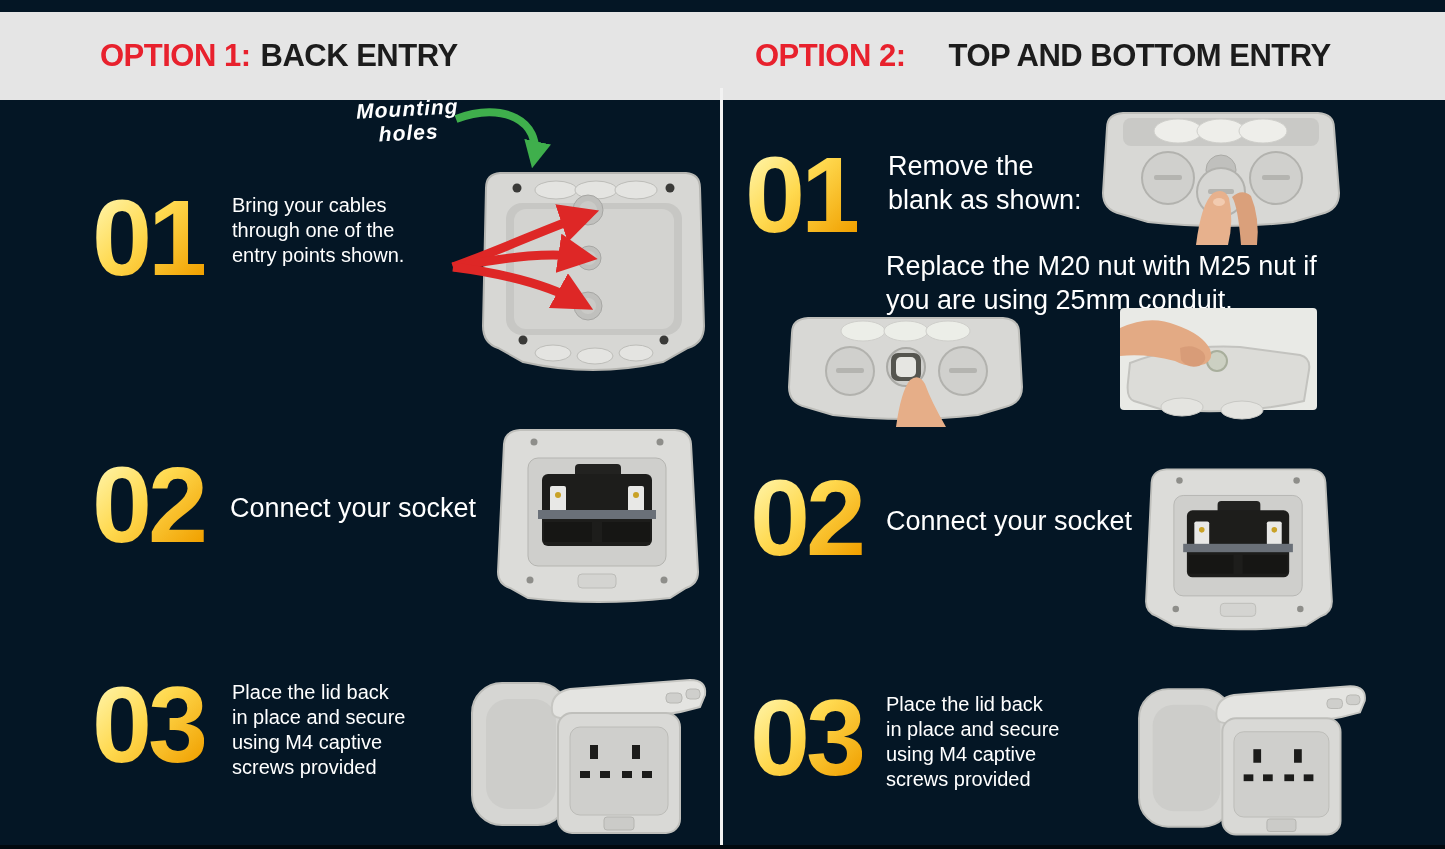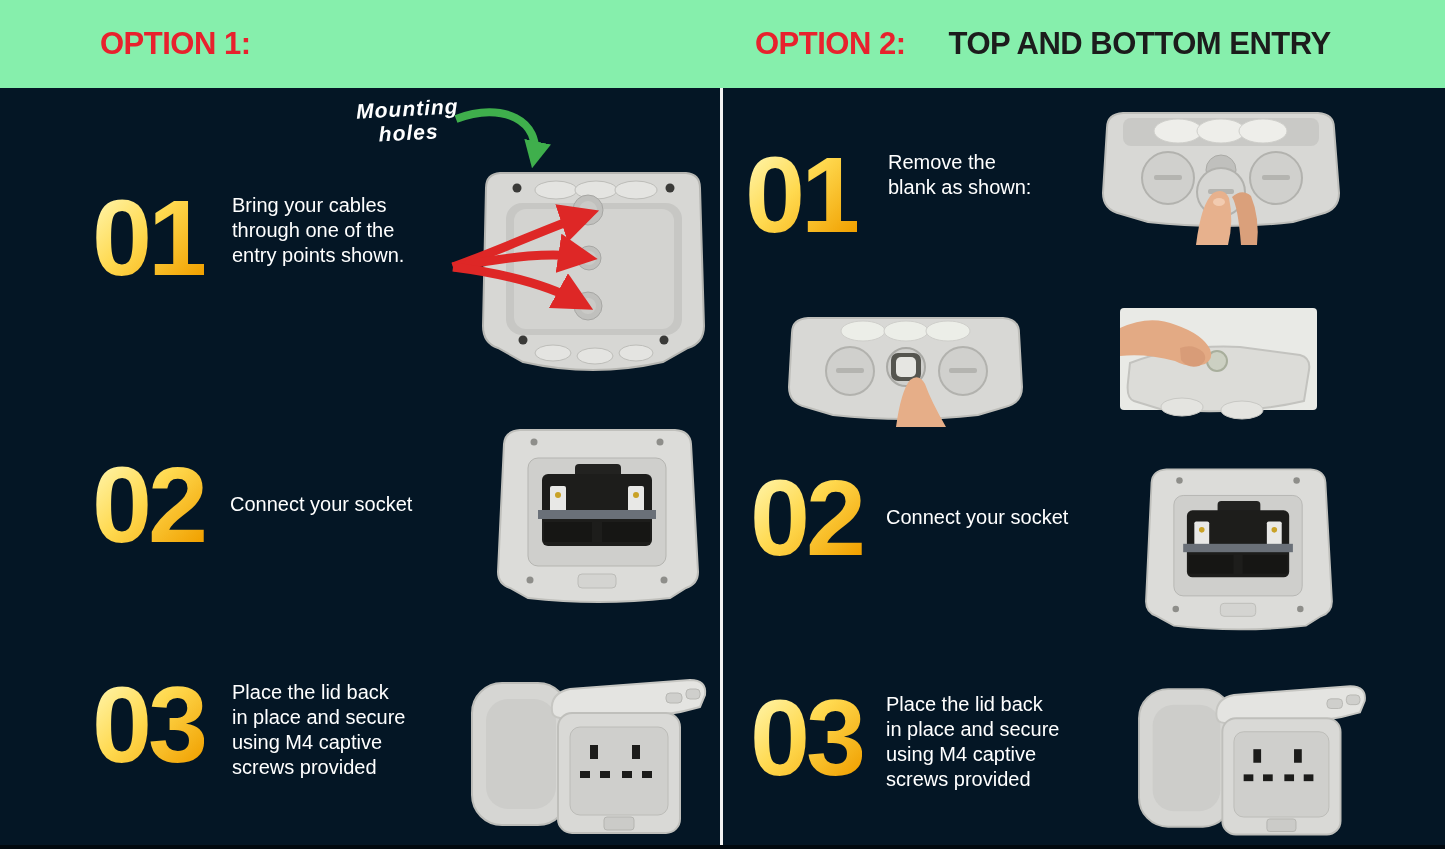--- a/index.html
+++ b/index.html
@@ -1,53 +1,54 @@
 <!DOCTYPE html>
 <html><head>
 <meta charset="utf-8">
 <style>
   html,body{margin:0;padding:0;background:#041625;}
   .page{position:relative;width:1445px;height:849px;background:#041625;overflow:hidden;
         font-family:"Liberation Sans", sans-serif;}
   
-  .header{position:absolute;top:0;left:0;width:1445px;height:88px;background:#86efac;}
+  .header{position:absolute;top:12px;left:0;width:1445px;height:88px;background:#e5e5e5;}
   .title{position:absolute;top:0;height:88px;display:flex;align-items:center;
          font-size:31px;font-weight:bold;letter-spacing:-0.5px;white-space:nowrap;}
   .title .red{color:#e8212d;margin-right:10px;}
   .title .dark{color:#1c1c1c;}
   .t1{left:100px;}
   .t2{left:755px;gap:33px;}
   
   .divider{position:absolute;left:720px;top:88px;width:3px;height:761px;background:#f2f2f2;}
   .bottom-strip{position:absolute;left:0;bottom:0;width:1445px;height:4px;background:#02090f;}
   
   .num{position:absolute;font-weight:bold;line-height:0.92;letter-spacing:-4px;color:#fdc231;}
   @supports ((background-clip:text) or (-webkit-background-clip:text)){
     .num{background:linear-gradient(135deg,#fff4a8 8%,#ffd94f 45%,#f1a202 92%);
          -webkit-background-clip:text;background-clip:text;color:transparent;
          -webkit-text-fill-color:transparent;}
   }
   .num-lg{font-size:108px;}
   
   .step-text{position:absolute;color:#ffffff;font-size:20px;line-height:1.25;white-space:pre-line;}
-  .step-text-lg{font-size:20px;}
+  .step-text-lg{font-size:27px;}
   
   .annotation{position:absolute;color:#ffffff;font-size:21px;font-style:italic;font-weight:bold;
               letter-spacing:1px;text-align:center;line-height:1.15;white-space:pre-line;
               transform:rotate(-3deg);}
   .photo{position:absolute;}
 </style>
 </head>
 <body>
 
 <div class="page">
 
   <div class="header">
     <div class="title t1">
       <span class="red">OPTION 1:</span>
+      <span class="dark">BACK ENTRY</span>
     </div>
     <div class="title t2">
       <span class="red">OPTION 2:</span>
       <span class="dark">TOP AND BOTTOM ENTRY</span>
     </div>
   </div>
 
   <div class="divider"></div>
   <div class="bottom-strip"></div>
 
@@ -169,20 +170,22 @@
     <circle cx="128" cy="94" r="24" fill="#d6d6d3" stroke="#b2b2ae" stroke-width="2"></circle>
     <rect x="115" y="91" width="26" height="5" rx="2" fill="#b4b4b0"></rect>
 
     <g>
       <path d="M103,147 Q108,106 120,95 Q131,89 136,100 Q141,122 135,147 Z" fill="#e7b18d"></path>
       <path d="M148,147 Q145,108 139,99 Q149,90 158,98 Q167,120 164,147 Z" fill="#daa07b"></path>
       <ellipse cx="126" cy="104" rx="6" ry="4" fill="#f2cbb0"></ellipse>
     </g>
   </svg>
 
+  <div class="step-text step-text-lg" style="left:886px;top:250px;width:500px;">Replace the M20 nut with M25 nut if
+you are using 25mm conduit.</div>
 
   <svg class="photo" style="left:778px;top:305px;" width="255" height="122" viewBox="0 0 255 122">
     <path d="M14,28 Q14,14 30,13 L225,13 Q241,14 241,28 L244,82 Q244,98 227,102 L200,110 Q128,118 55,110 L28,102 Q11,98 11,82 Z" fill="#d8d8d5" stroke="#bebeba" stroke-width="2"></path>
     <ellipse cx="85" cy="26" rx="22" ry="10" fill="#eceee8" stroke="#cfcfcb"></ellipse>
     <ellipse cx="128" cy="26" rx="22" ry="10" fill="#eceee8" stroke="#cfcfcb"></ellipse>
     <ellipse cx="170" cy="26" rx="22" ry="10" fill="#eceee8" stroke="#cfcfcb"></ellipse>
     <circle cx="72" cy="66" r="24" fill="#d0d0cd" stroke="#b2b2ae" stroke-width="2"></circle>
     <rect x="58" y="63" width="28" height="5" rx="2" fill="#b4b4b0"></rect>
     <circle cx="185" cy="66" r="24" fill="#d0d0cd" stroke="#b2b2ae" stroke-width="2"></circle>
     <rect x="171" y="63" width="28" height="5" rx="2" fill="#b4b4b0"></rect>

